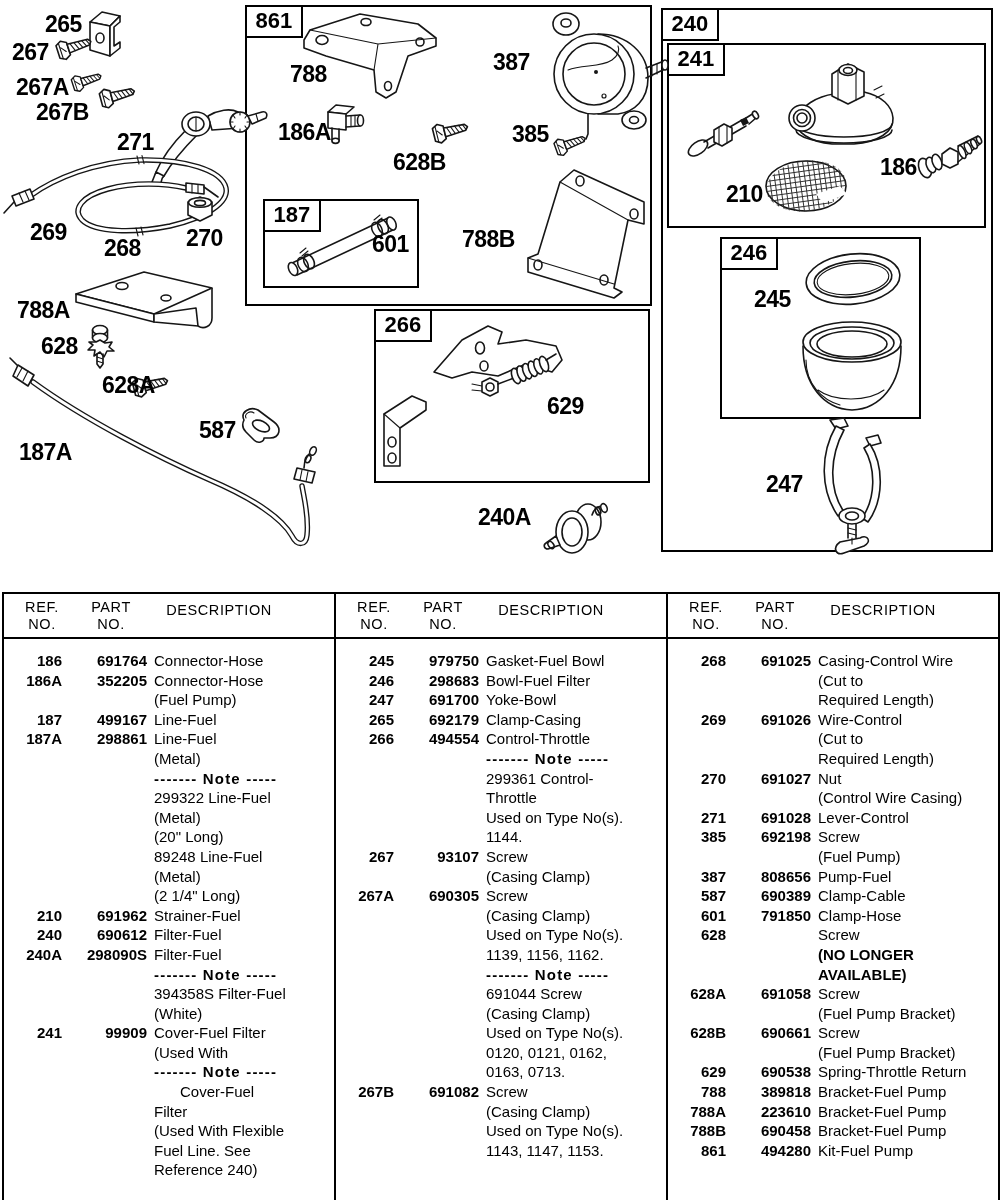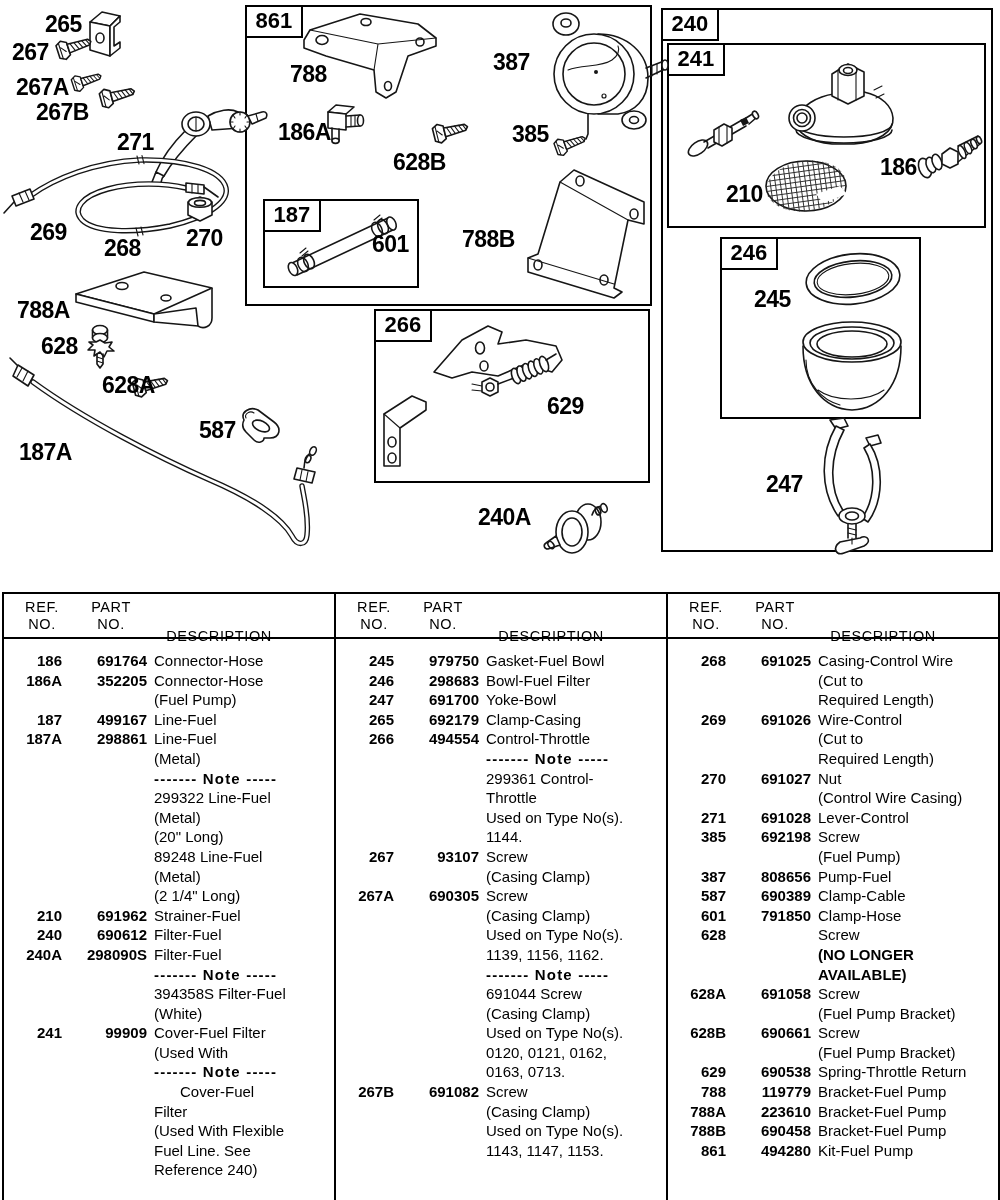--- a/index.html
+++ b/index.html
@@ -20,21 +20,21 @@
   
   .ptable{position:absolute;left:2px;top:592px;width:994px;height:608px;
           border:2.5px solid #000;border-bottom:none;display:flex;background:#fff;}
   .tcol{position:relative;flex:1 1 0;border-right:2.5px solid #000;}
   .tcol:last-child{border-right:none;}
   .thead{position:relative;height:43px;border-bottom:2.5px solid #000;
          font-size:14.5px;letter-spacing:.6px;}
   .h-ref{position:absolute;left:6px;width:64px;text-align:center;}
   .h-part{position:absolute;left:74px;width:66px;text-align:center;}
   .l1{top:5px}.l2{top:22px}
-  .h-desc{position:absolute;left:125px;top:34px;width:180px;text-align:center;}
+  .h-desc{position:absolute;left:125px;top:8px;width:180px;text-align:center;}
   .trows{position:relative;padding-top:13px;}
   .trow{position:relative;height:19.6px;font-size:15px;white-space:nowrap;}
   .c-ref{position:absolute;left:0;width:58px;text-align:right;font-weight:bold;}
   .c-part{position:absolute;left:58px;width:85px;text-align:right;font-weight:bold;}
   .c-desc{position:absolute;left:150px;}
   .c-desc.ind{left:176px;}
   .c-desc.bold{font-weight:bold;}
   .c-desc b{font-weight:normal;}
   .note-line{font-weight:bold;letter-spacing:1.2px;text-align:center;}
 </style>
@@ -670,21 +670,21 @@
           <div class="trow">
             <span class="c-desc">(Fuel Pump Bracket)</span>
           </div>
           <div class="trow">
             <span class="c-ref">629</span>
             <span class="c-part">690538</span>
             <span class="c-desc">Spring-Throttle Return</span>
           </div>
           <div class="trow">
             <span class="c-ref">788</span>
-            <span class="c-part">119779</span>
+            <span class="c-part">389818</span>
             <span class="c-desc">Bracket-Fuel Pump</span>
           </div>
           <div class="trow">
             <span class="c-ref">788A</span>
             <span class="c-part">223610</span>
             <span class="c-desc">Bracket-Fuel Pump</span>
           </div>
           <div class="trow">
             <span class="c-ref">788B</span>
             <span class="c-part">690458</span>

